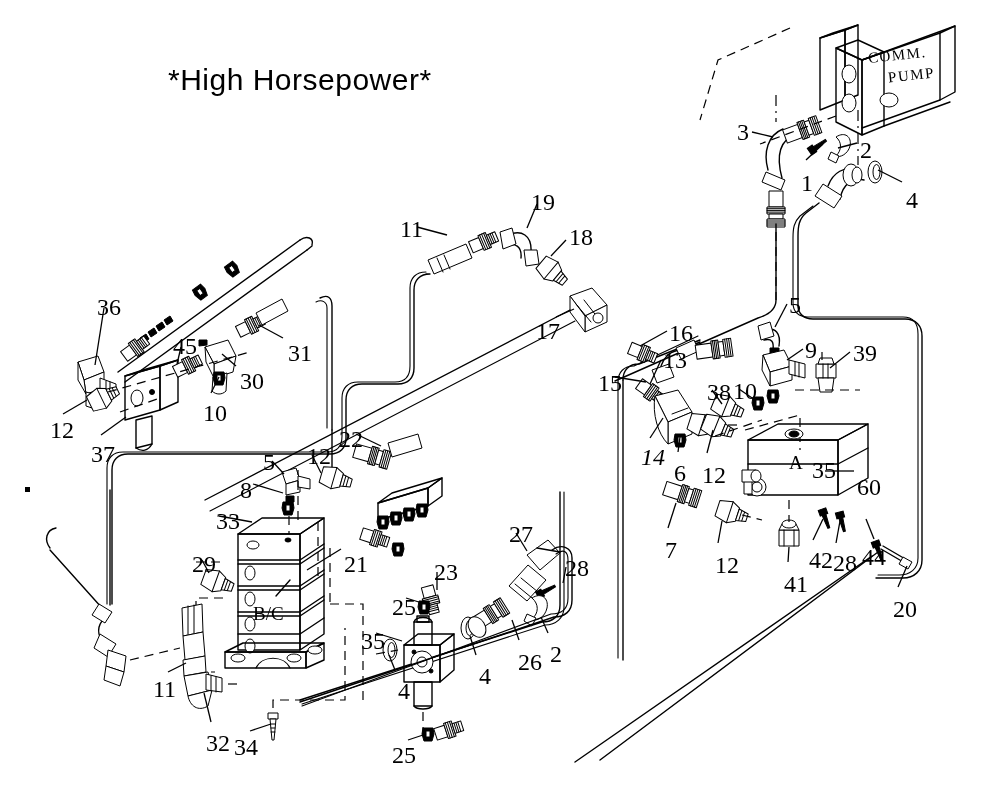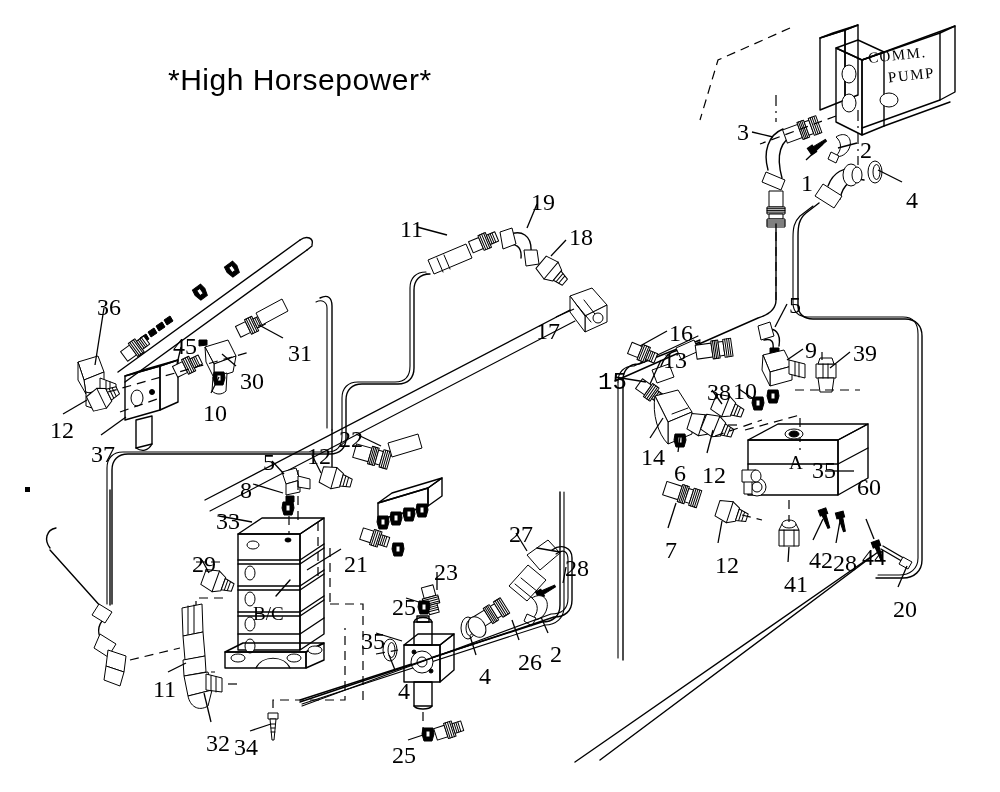--- a/index.html
+++ b/index.html
@@ -699,24 +699,24 @@
       <div class="cal" style="left: 536px; top: 319px;">17</div>
       <div class="cal" style="left: 97px; top: 295px;">36</div>
       <div class="cal" style="left: 173px; top: 334px;">45</div>
       <div class="cal" style="left: 288px; top: 341px;">31</div>
       <div class="cal" style="left: 240px; top: 369px;">30</div>
       <div class="cal" style="left: 203px; top: 401px;">10</div>
       <div class="cal" style="left: 50px; top: 418px;">12</div>
       <div class="cal" style="left: 91px; top: 442px; text-align: right;">37</div>
       <div class="cal" style="left: 669px; top: 321px; font-family: Liberation Serif, serif;">16</div>
       <div class="cal" style="left: 663px; top: 348px;">13</div>
-      <div class="cal" style="left: 598px; top: 371px; font-family: Liberation Mono, monospace;">15</div>
+      <div class="cal" style="left: 598px; top: 371px;">15</div>
       <div class="cal" style="left: 707px; top: 380px;">38</div>
       <div class="cal" style="left: 733px; top: 379px;">10</div>
-      <div class="cal" style="left: 641px; top: 445px;">14</div>
+      <div class="cal" style="left: 641px; top: 445px; font-style: italic;">14</div>
       <div class="cal" style="left: 674px; top: 461px;">6</div>
       <div class="cal" style="left: 702px; top: 463px;">12</div>
       <div class="cal" style="left: 789px; top: 293px;">5</div>
       <div class="cal" style="left: 805px; top: 338px;">9</div>
       <div class="cal" style="left: 853px; top: 341px;">39</div>
       <div class="cal" style="left: 812px; top: 458px;">35</div>
       <div class="cal" style="left: 857px; top: 475px;">60</div>
       <div class="cal" style="left: 784px; top: 572px;">41</div>
       <div class="cal" style="left: 809px; top: 548px;">42</div>
       <div class="cal" style="left: 833px; top: 551px;">28</div>

